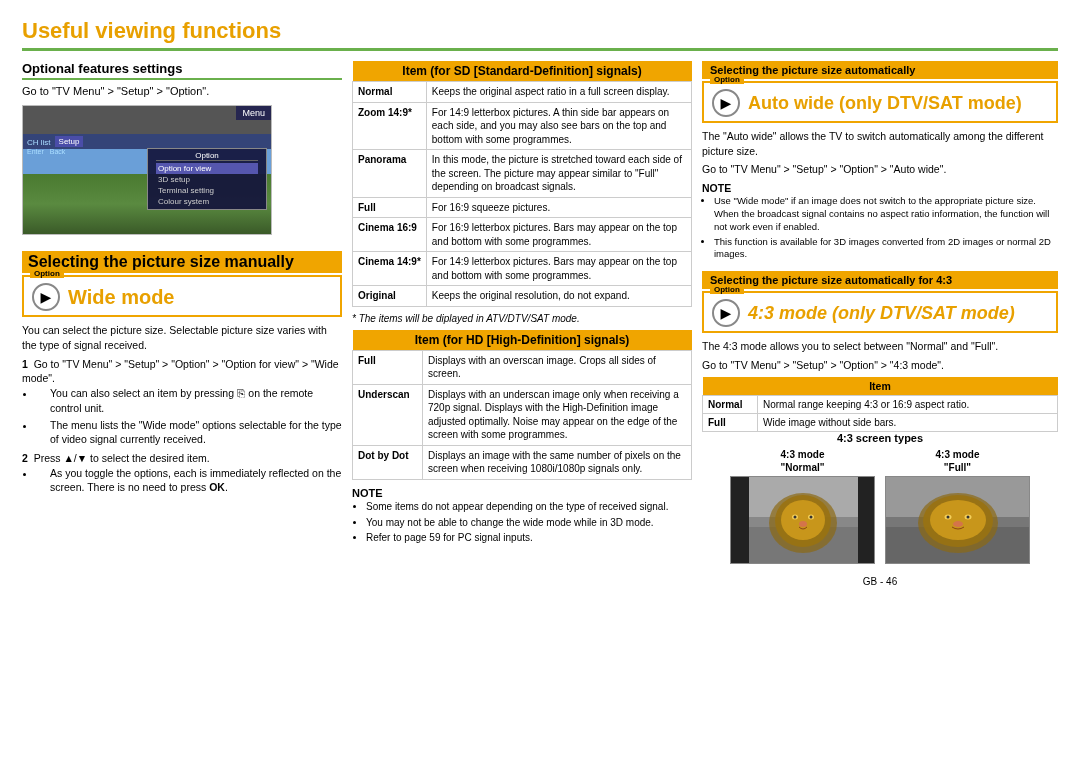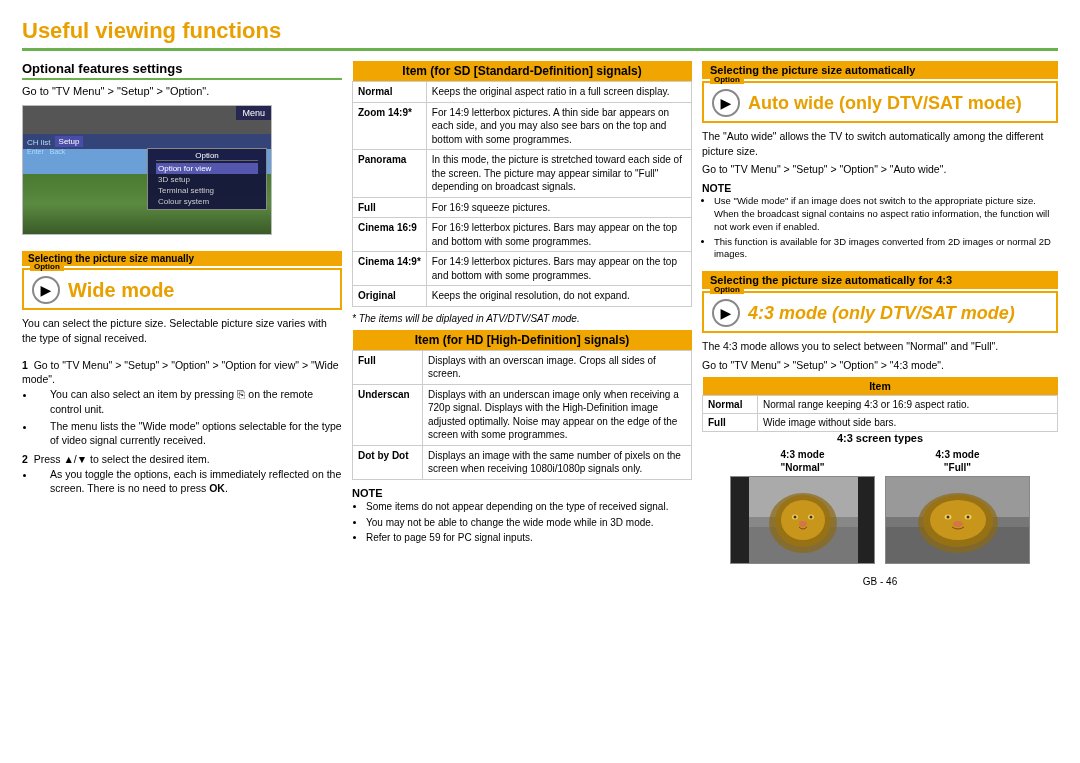--- a/index.html
+++ b/index.html
@@ -114,21 +114,21 @@
       color: #fff;
     }
     
     .wide-mode-section {
       margin-top: 4px;
     }
     .section-banner {
       background: #f0a500;
       color: #000;
       padding: 2px 6px;
-      font-size: 10px;
+      font-size: 16px;
       font-weight: bold;
       margin-bottom: 2px;
     }
     .option-box-wrapper {
       position: relative;
       border: 2px solid #f0a500;
       padding: 6px 8px 4px 8px;
       display: flex;
       align-items: center;
       gap: 8px;
@@ -156,21 +156,21 @@
       border-radius: 50%;
       display: flex;
       align-items: center;
       justify-content: center;
       font-size: 14px;
       flex-shrink: 0;
     }
     .body-text {
       font-size: 10.5px;
       line-height: 1.4;
-      margin-bottom: 12px;
+      margin-bottom: 4px;
     }
     .numbered-list {
       font-size: 10.5px;
       line-height: 1.4;
     }
     .numbered-list li {
       margin-bottom: 3px;
       list-style: none;
       padding-left: 14px;
       position: relative;

